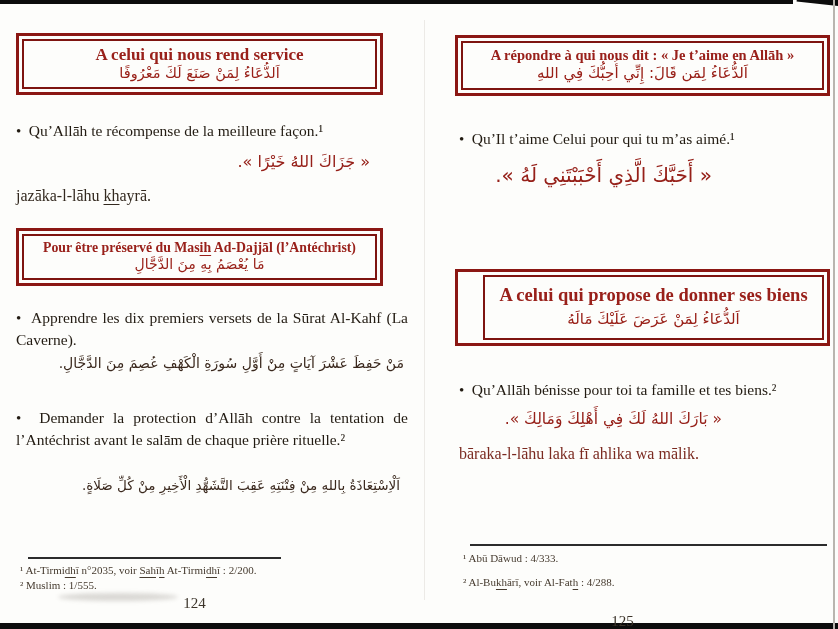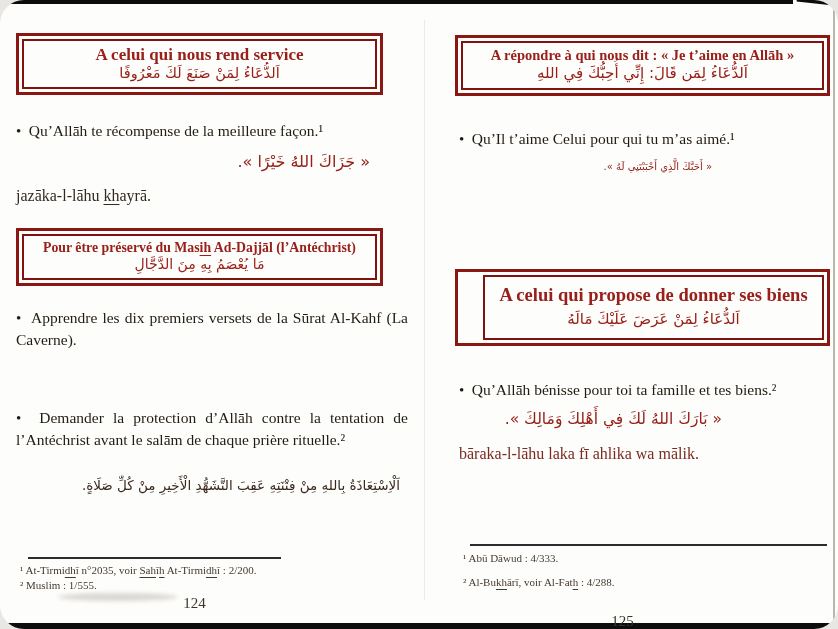--- a/index.html
+++ b/index.html
@@ -1,18 +1,18 @@
 <!DOCTYPE html>
 <html><head>
 <meta charset="utf-8">
 <style>
   html,body{margin:0;padding:0;background:#e9e7e3;}
   #screen{
     position:relative;width:838px;height:629px;background:#fdfdfb;
-    overflow:hidden;font-family:"Liberation Serif",serif;color:#241c14;border-radius:24px;
+    overflow:hidden;font-family:"Liberation Serif",serif;color:#241c14;
   }
   
   .edge-top{position:absolute;left:0;top:0;width:793px;height:4px;background:#0c0c0c;}
   .edge-top-corner{position:absolute;left:797px;top:-6px;width:46px;height:10px;background:#0c0c0c;transform:rotate(6deg);}
   .edge-bottom{position:absolute;left:0;bottom:0;width:838px;height:6px;background:#0d0d0d;}
   .edge-right{position:absolute;left:833px;top:0;width:2px;height:629px;background:#b9b5af;}
   .fold-line{position:absolute;left:424px;top:20px;width:1px;height:580px;background:#eceae6;}
   .smudge{position:absolute;left:58px;top:593px;width:120px;height:8px;background:#9a958e;opacity:.35;border-radius:50%;filter:blur(2px);}
   
   .col{position:absolute;top:0;height:629px;}
@@ -66,20 +66,21 @@
 
     <div class="abs box" style="top:228px;width:367px;">
       <div class="box-inner">
         <div class="box-title" style="font-size:13.8px;">Pour être préservé du Mas<u>ih</u> Ad-Dajjāl (l’Antéchrist)</div>
         <div class="box-ar" style="font-size:14px;" dir="rtl">مَا يُعْصَمُ بِهِ مِنَ الدَّجَّالِ</div>
       </div>
     </div>
 
     <div class="abs para" style="top:307px;">Apprendre les dix premiers versets de la Sūrat Al-Kahf (La Caverne).</div>
 
+    <div class="abs ar-line ar-hadith" style="top:352px;font-size:14px;padding-right:4px;" dir="rtl">مَنْ حَفِظَ عَشْرَ آيَاتٍ مِنْ أَوَّلِ سُورَةِ الْكَهْفِ عُصِمَ مِنَ الدَّجَّالِ.</div>
 
     <div class="abs para" style="top:407px;">Demander la protection d’Allāh contre la tentation de l’Antéchrist avant le salām de chaque prière rituelle.²</div>
 
     <div class="abs ar-line ar-hadith" style="top:474px;font-size:13.5px;padding-right:8px;" dir="rtl">اَلْاِسْتِعَاذَةُ بِاللهِ مِنْ فِتْنَتِهِ عَقِبَ التَّشَهُّدِ الْأَخِيرِ مِنْ كُلِّ صَلَاةٍ.</div>
 
     <div class="rule" style="left:12px;top:557px;width:253px;"></div>
 
     <div class="abs fn" style="top:563px;left:4px;">¹ At-Tirmi<u>dh</u>ī n°2035, voir <u>Sah</u>ī<u>h</u> At-Tirmi<u>dh</u>ī : 2/200.</div>
     <div class="abs fn" style="top:578px;left:4px;">² Muslim : 1/555.</div>
 
@@ -90,21 +91,21 @@
 
     <div class="abs box" style="top:35px;">
       <div class="box-inner">
         <div class="box-title" style="font-size:14.5px;">A répondre à qui nous dit : « Je t’aime en Allāh »</div>
         <div class="box-ar" style="font-size:15px;" dir="rtl">اَلدُّعَاءُ لِمَن قَالَ: إِنِّي أُحِبُّكَ فِي اللهِ</div>
       </div>
     </div>
 
     <div class="abs para" style="top:128px;left:4px;width:368px;">Qu’Il t’aime Celui pour qui tu m’as aimé.¹</div>
 
-    <div class="abs ar-line ar-quote" style="top:158px;font-size:10px;padding-right:118px;" dir="rtl">« أَحَبَّكَ الَّذِي أَحْبَبْتَنِي لَهُ ».</div>
+    <div class="abs ar-line ar-quote" style="top:158px;font-size:20px;padding-right:118px;" dir="rtl">« أَحَبَّكَ الَّذِي أَحْبَبْتَنِي لَهُ ».</div>
 
 
     <div class="abs box" style="top:269px;">
       <div class="box-inner" style="padding:8px 6px 10px 6px;margin-left:22px;">
         <div class="box-title" style="font-size:18.5px;">A celui qui propose de donner ses biens</div>
         <div class="box-ar" style="font-size:15px;margin-top:4px;" dir="rtl">اَلدُّعَاءُ لِمَنْ عَرَضَ عَلَيْكَ مَالَهُ</div>
       </div>
     </div>
 
     <div class="abs para" style="top:379px;left:4px;width:368px;">Qu’Allāh bénisse pour toi ta famille et tes biens.²</div>

